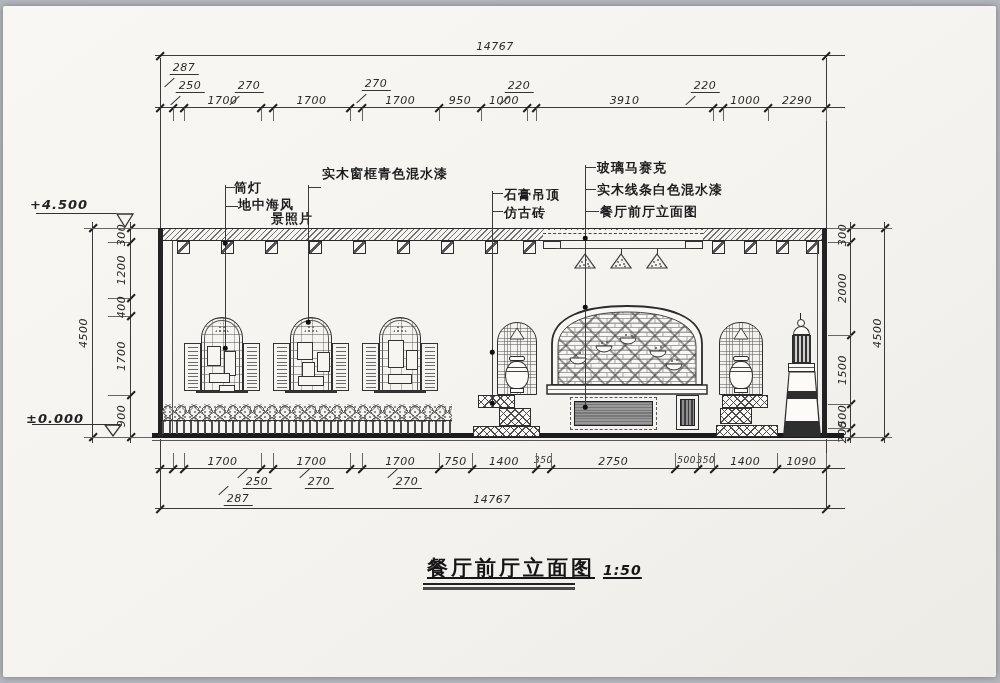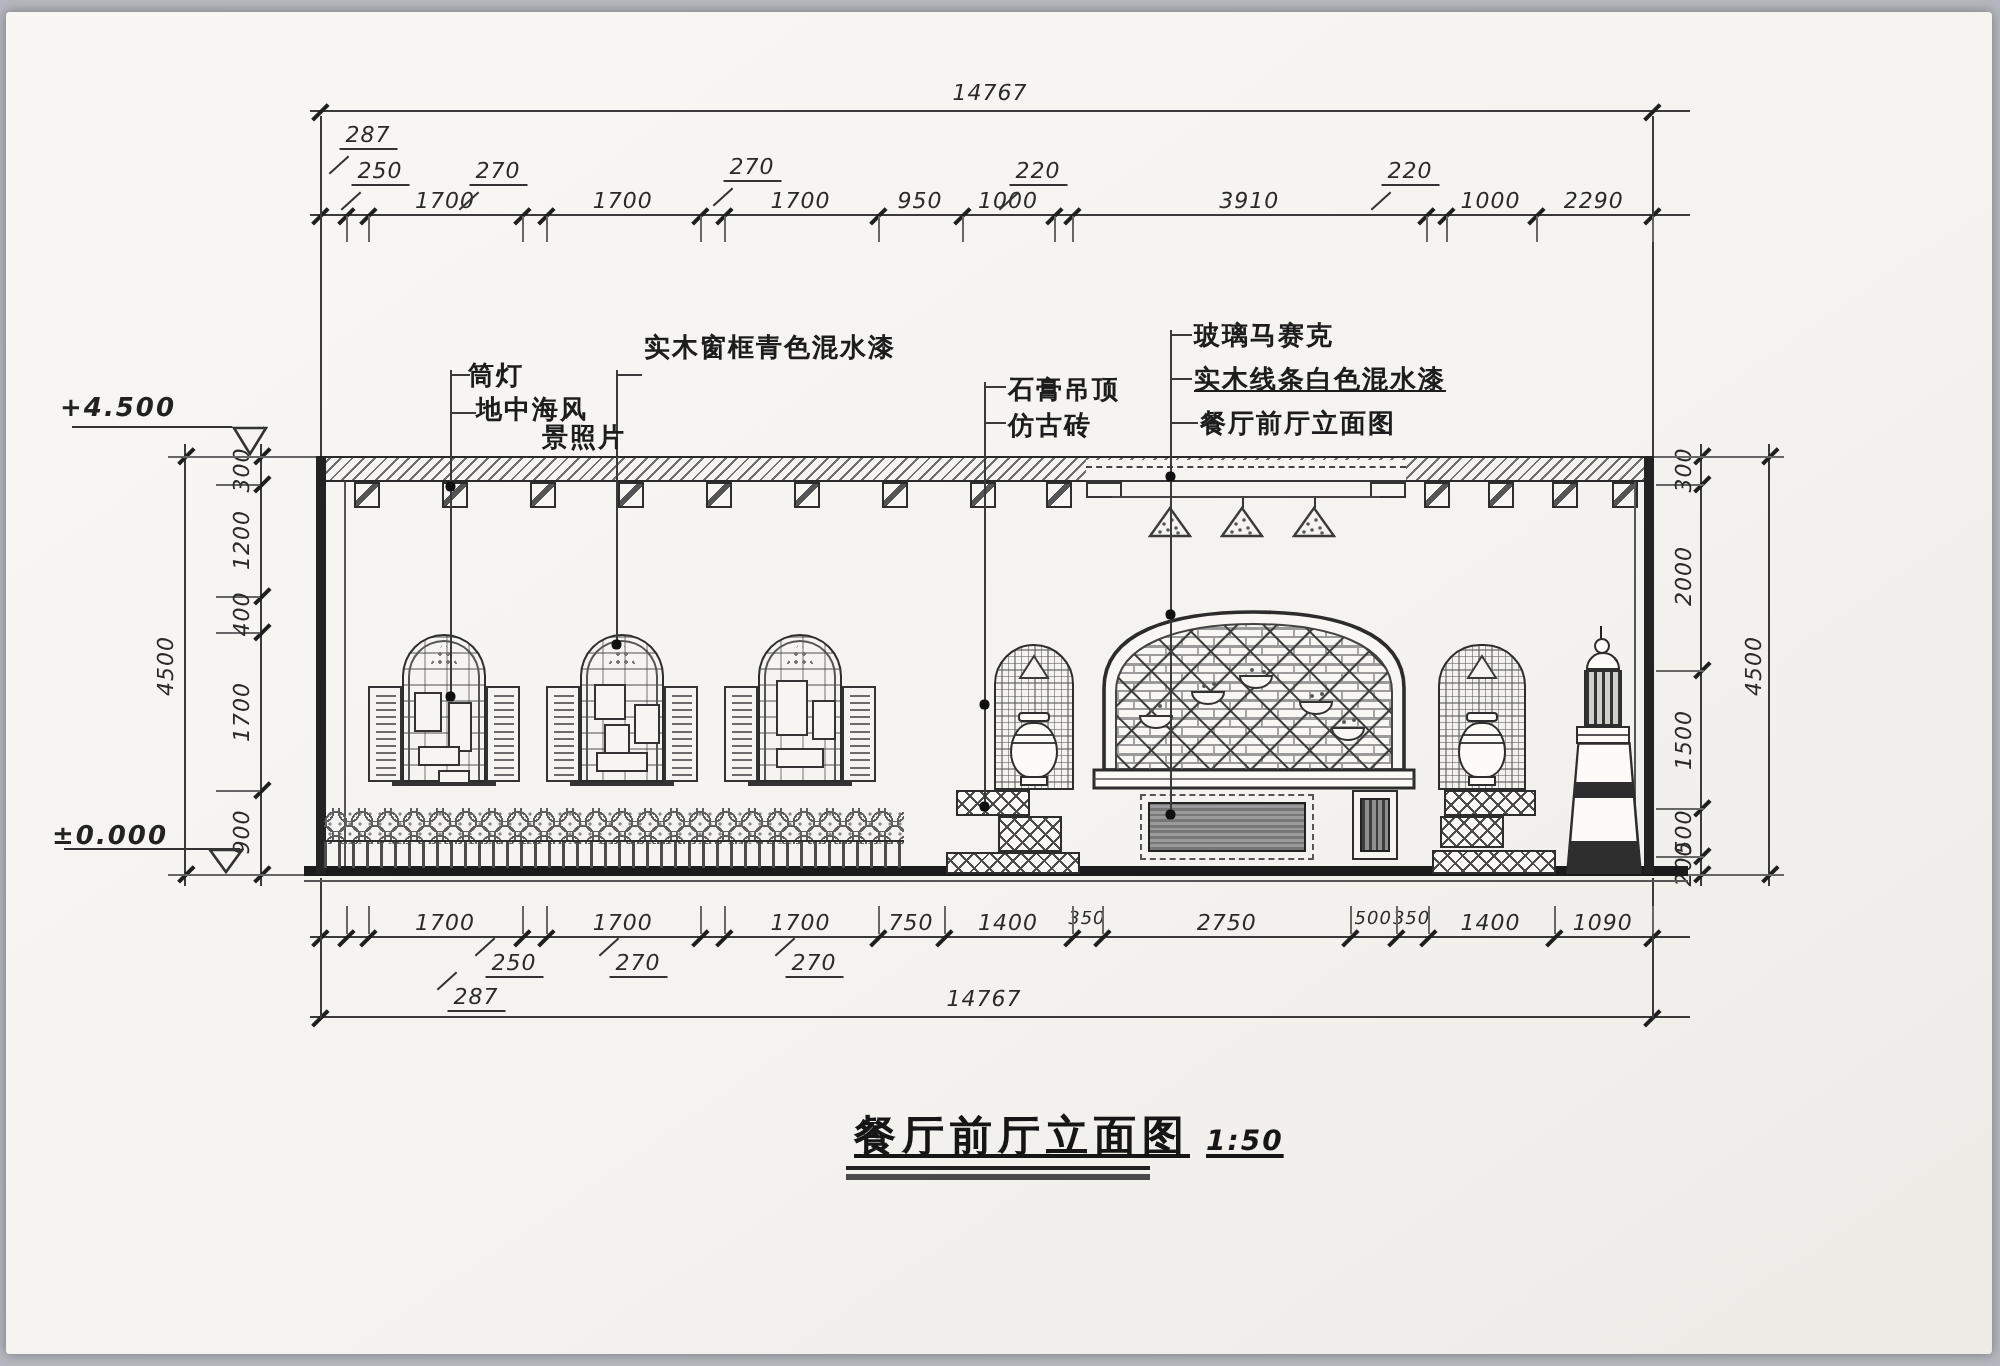--- a/index.html
+++ b/index.html
@@ -389,21 +389,21 @@
   <div class="lvl" style="left:30px;top:197px;">+4.500</div>
   <div class="lvl" style="left:26px;top:411px;">±0.000</div>
 
   <div class="anno" style="left:234px;top:179px;">筒灯</div>
   <div class="anno" style="left:238px;top:196px;text-align:right;">地中海风</div>
   <div class="anno" style="left:243px;top:210px;margin-left:28px;">景照片</div>
   <div class="anno" style="left:322px;top:165px;">实木窗框青色混水漆</div>
   <div class="anno" style="left:504px;top:186px;">石膏吊顶</div>
   <div class="anno" style="left:504px;top:204px;">仿古砖</div>
   <div class="anno" style="left:597px;top:159px;">玻璃马赛克</div>
-  <div class="anno" style="left:597px;top:181px;text-decoration:underline;">实木线条白色混水漆</div>
+  <div class="anno" style="left:597px;top:181px;">实木线条白色混水漆</div>
   <div class="anno" style="left:600px;top:203px;">餐厅前厅立面图</div>
 
   <div id="title-line" style="left:427px;top:554px;text-decoration:underline;">
     <span>餐厅前厅立面图</span><span id="title-scale">1:50</span>
   </div>
   <div class="ln" style="left:423px;top:583px;width:152px;height:1.6px;background:#222;"></div>
   <div class="ln" style="left:423px;top:587px;width:152px;height:3px;background:#4a4a4a;"></div>
 </div>
 
 </body></html>

